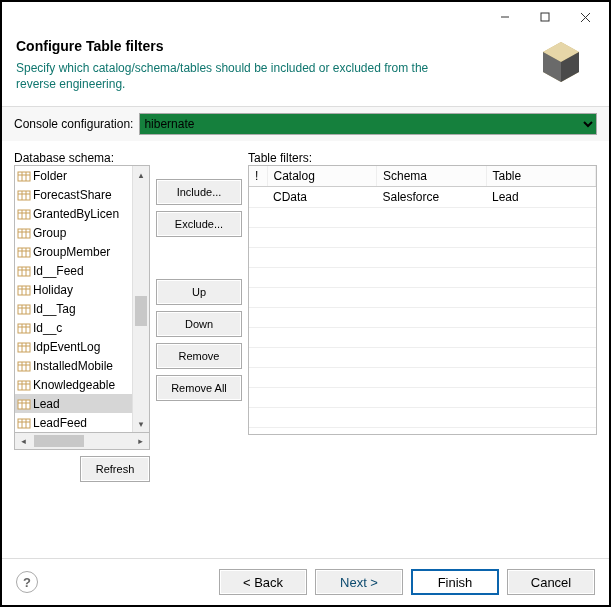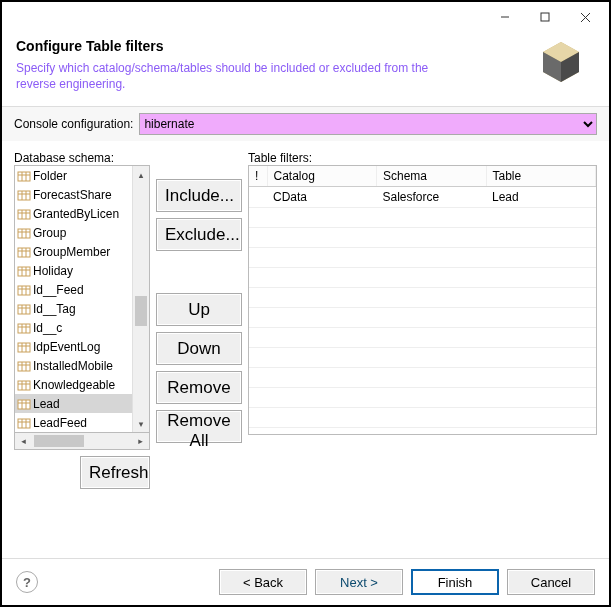--- a/index.html
+++ b/index.html
@@ -33,21 +33,21 @@
   .header {
     padding: 6px 22px 10px 14px;
     position: relative;
   }
   .header h1 {
     margin: 0 0 6px 0;
     font-size: 14px;
     font-weight: bold;
   }
   .header .desc {
-    color: #8b5cf6;
+    color: #0f766e;
     font-size: 12px;
     max-width: 440px;
     line-height: 1.35;
   }
   .header-icon {
     position: absolute;
     right: 20px;
     top: 4px;
   }
   hr.sep { border: none; border-top: 1px solid #ddd; margin: 4px 0 0 0; }
@@ -55,21 +55,21 @@
     display: flex;
     align-items: center;
     gap: 6px;
     padding: 6px 12px;
     background:#f7f7f7;
   }
   .config-row select {
     flex: 1;
     height: 22px;
     font-size: 12px;
-    background: #f0abfc;
+    background: #15803d;
     border: 1px solid #aaa;
   }
   .main {
     display: flex;
     padding: 10px 12px 4px 12px;
     gap: 6px;
   }
   .left-col { width: 136px; }
   .mid-col { width: 86px; display:flex; flex-direction:column; gap:6px; padding-top:28px;}
   .right-col { flex: 1; }
@@ -118,22 +118,22 @@
     border:1px solid #bbb; border-top:none;
     background:#f0f0f0;
     display:flex; align-items:center;
   }
   .hscroll .left,.hscroll .right{width:17px;text-align:center;color:#555;font-size:9px;}
   .hscroll .track{flex:1;position:relative;height:100%;}
   .hscroll .thumb{position:absolute;left:2px;width:50px;top:2px;bottom:2px;background:#c8c8c8;}
   .btn {
     border: 1px solid #aaa;
     background: #efefef;
-    height: 33px;
-    font-size: 17px;
+    height: 26px;
+    font-size: 11px;
     cursor: pointer;
     padding: 0 8px;
     box-shadow: inset 0 0 0 1px #fff;
   }
   .btn:disabled { color:#9a9a9a; }
   .mid-col .spacer { height: 30px; }
   .refresh-row { text-align: right; padding: 6px 0 0 0; }
   .table-box {
     border: 1px solid #bbb;
     height: 270px;
@@ -281,32 +281,32 @@
           </div>
           <div class="tree-item">
             <span class="db-icon">
               <svg width="14" height="12">
                 <rect x="1" y="2" width="12" height="9" fill="#fff" stroke="#c9a05a"></rect>
                 <line x1="1" y1="5" x2="13" y2="5" stroke="#c9a05a"></line>
                 <line x1="5" y1="2" x2="5" y2="11" stroke="#c9a05a"></line>
                 <line x1="9" y1="2" x2="9" y2="11" stroke="#c9a05a"></line>
               </svg>
             </span>
+            <span>Id__Feed</span>
+          </div>
+          <div class="tree-item">
+            <span class="db-icon">
+              <svg width="14" height="12">
+                <rect x="1" y="2" width="12" height="9" fill="#fff" stroke="#c9a05a"></rect>
+                <line x1="1" y1="5" x2="13" y2="5" stroke="#c9a05a"></line>
+                <line x1="5" y1="2" x2="5" y2="11" stroke="#c9a05a"></line>
+                <line x1="9" y1="2" x2="9" y2="11" stroke="#c9a05a"></line>
+              </svg>
+            </span>
             <span>Holiday</span>
-          </div>
-          <div class="tree-item">
-            <span class="db-icon">
-              <svg width="14" height="12">
-                <rect x="1" y="2" width="12" height="9" fill="#fff" stroke="#c9a05a"></rect>
-                <line x1="1" y1="5" x2="13" y2="5" stroke="#c9a05a"></line>
-                <line x1="5" y1="2" x2="5" y2="11" stroke="#c9a05a"></line>
-                <line x1="9" y1="2" x2="9" y2="11" stroke="#c9a05a"></line>
-              </svg>
-            </span>
-            <span>Id__Feed</span>
           </div>
           <div class="tree-item">
             <span class="db-icon">
               <svg width="14" height="12">
                 <rect x="1" y="2" width="12" height="9" fill="#fff" stroke="#c9a05a"></rect>
                 <line x1="1" y1="5" x2="13" y2="5" stroke="#c9a05a"></line>
                 <line x1="5" y1="2" x2="5" y2="11" stroke="#c9a05a"></line>
                 <line x1="9" y1="2" x2="9" y2="11" stroke="#c9a05a"></line>
               </svg>
             </span>

